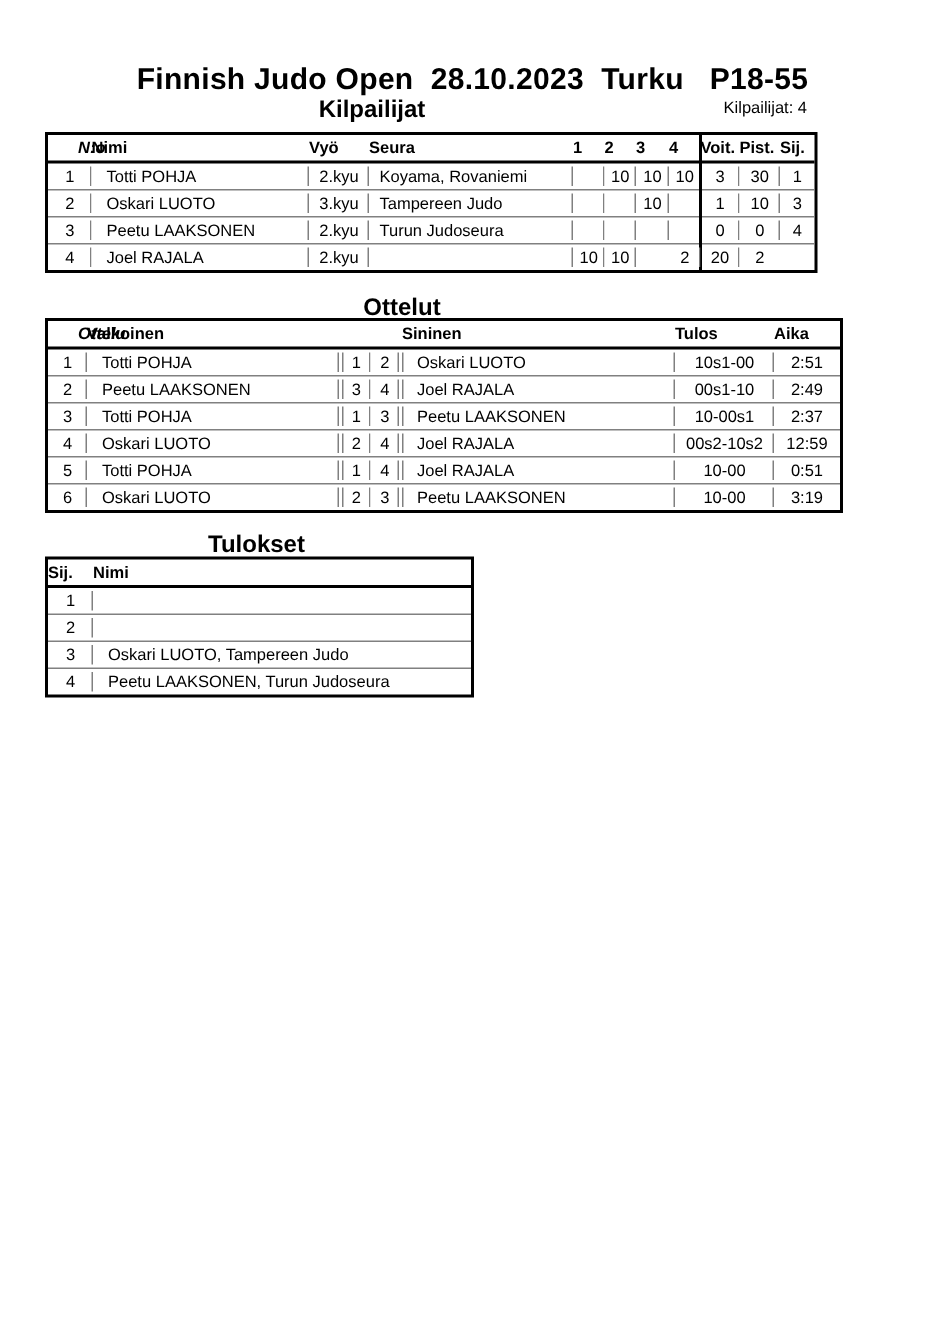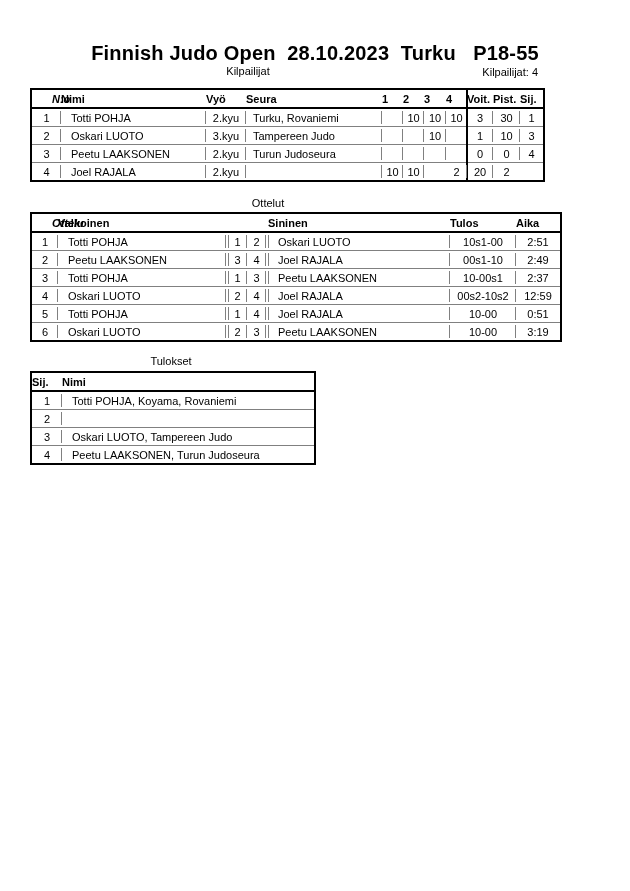--- a/index.html
+++ b/index.html
@@ -6,21 +6,21 @@
   .page {
     position:relative; width:568px; height:891px; background:#fff;
     font-family:"Liberation Sans", sans-serif; color:#000; overflow:hidden;
   }
   .title {
     position:absolute; top:42px; left:0; width:630px; text-align:center;
     font-size:20px; font-weight:bold; white-space:pre; letter-spacing:0.2px;
   }
   .section-heading {
     position:absolute; transform:translateX(-50%);
-    font-size:11px; font-weight:normal; white-space:nowrap;
+    font-size:16px; font-weight:bold; white-space:nowrap;
   }
   .count-label {
     position:absolute; top:66px; right:30px; font-size:11px; white-space:nowrap;
   }
   .tbl {
     position:absolute; box-sizing:border-box; background:#fff;
     border:2px solid #000; font-size:11px;
   }
   .thead {
     display:grid; height:17px; align-items:center;
@@ -86,21 +86,21 @@
       <div class="hc">4</div>
       <div class="hc">Voit.</div>
       <div class="hc">Pist.</div>
       <div class="hc">Sij.</div>
     </div>
     <div class="tbody">
       <div class="row">
         <div class="cell sep-r">1</div>
         <div class="cell left sep-r">Totti POHJA</div>
         <div class="cell sep-r">2.kyu</div>
-        <div class="cell club sep-r">Turku, Rovaniemi</div>
+        <div class="cell club sep-r">Koyama, Rovaniemi</div>
         <div class="cell sep-r"></div>
         <div class="cell sep-r">10</div>
         <div class="cell sep-r">10</div>
         <div class="cell">10</div>
         <div class="cell sep-r">3</div>
         <div class="cell sep-r">30</div>
         <div class="cell">1</div>
       </div>
       <div class="row">
         <div class="cell sep-r">2</div>
@@ -227,21 +227,20 @@
   <div class="section-heading" id="h-tulokset">Tulokset</div>
 
   <div class="tbl" id="t3">
     <div class="thead">
       <div class="hc">Sij.</div>
       <div class="hc">Nimi</div>
     </div>
     <div class="tbody">
       <div class="row">
         <div class="cell sep-r">1</div>
-        <div class="cell left">Totti POHJA, Koyama, Rovaniemi</div>
       </div>
       <div class="row">
         <div class="cell sep-r">2</div>
       </div>
       <div class="row">
         <div class="cell sep-r">3</div>
         <div class="cell left">Oskari LUOTO, Tampereen Judo</div>
       </div>
       <div class="row">
         <div class="cell sep-r">4</div>

